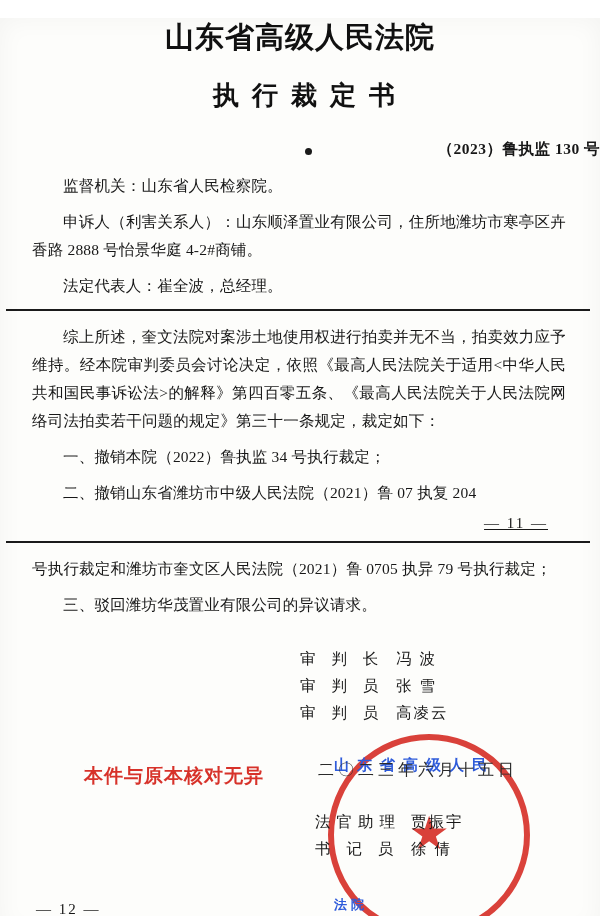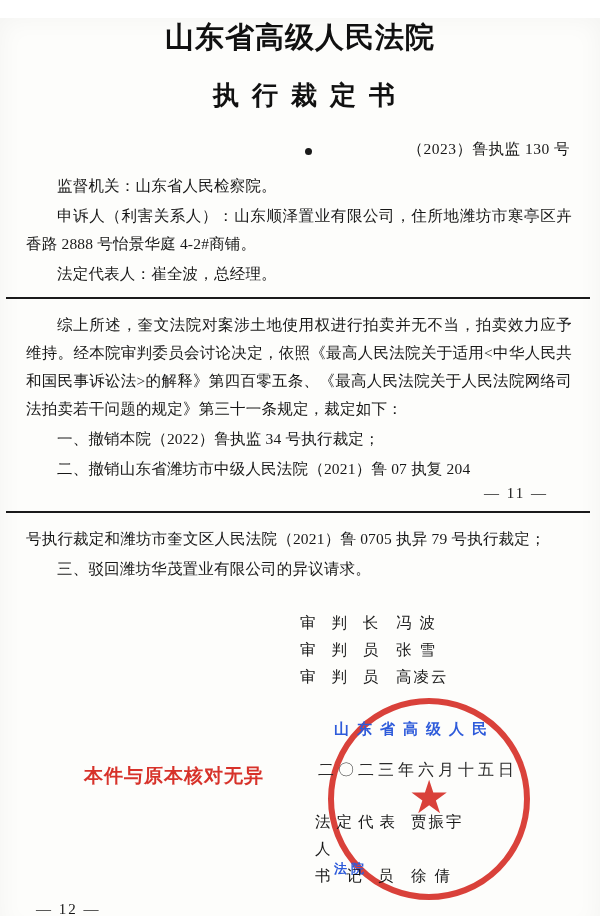--- a/index.html
+++ b/index.html
@@ -52,50 +52,51 @@
     top: 130px;
     width: 7px;
     height: 7px;
     border-radius: 50%;
     background: #1a1a1a;
   }
   .case-no {
     text-align: right;
     font-size: 15.5px;
     margin-top: 26px;
-    padding-right: 30px;
     letter-spacing: 0.5px;
+    font-weight: bold;
   }
   .body-block {
     margin-top: 12px;
     padding: 0 26px 0 24px;
     font-size: 15.5px;
     line-height: 28px;
     letter-spacing: 0.2px;
   }
   .p {
-    margin: 2px;
+    margin: 8px;
     text-align: justify;
     text-justify: inter-ideograph;
   }
   .indent2 { text-indent: 2em; }
   .rule {
     border: 0;
     border-top: 2px solid #1b1b1b;
     margin: 9px 10px 9px 6px;
   }
   .rule.thin {
     border-top: 2px solid #1b1b1b;
   }
   .page-num-right {
     text-align: right;
     font-size: 15px;
     padding-right: 52px;
     margin-top: 2px;
     letter-spacing: 2px;
+    text-decoration: underline;
   }
   .sign-block {
     margin-top: 26px;
     padding-left: 300px;
     font-size: 15.5px;
     line-height: 27px;
   }
   .sign-row {
     display: flex;
   }
@@ -229,21 +230,21 @@
       <div class="seal-star">★</div>
       <div class="seal-text-bottom">法院</div>
     </div>
   </div>
 
   <div class="stamp-note">本件与原本核对无异</div>
   <div class="doc-date">二〇二三年六月十五日</div>
 
   <div class="clerk-block">
     <div class="sign-row">
-      <span class="sign-role">法定代表人</span>
+      <span class="sign-role">法官助理</span>
       <span class="sign-name">贾振宇</span>
     </div>
     <div class="sign-row">
       <span class="sign-role">书 记 员</span>
       <span class="sign-name">徐 倩</span>
     </div>
   </div>
 
   <div class="footer-page">— 12 —</div>
 

